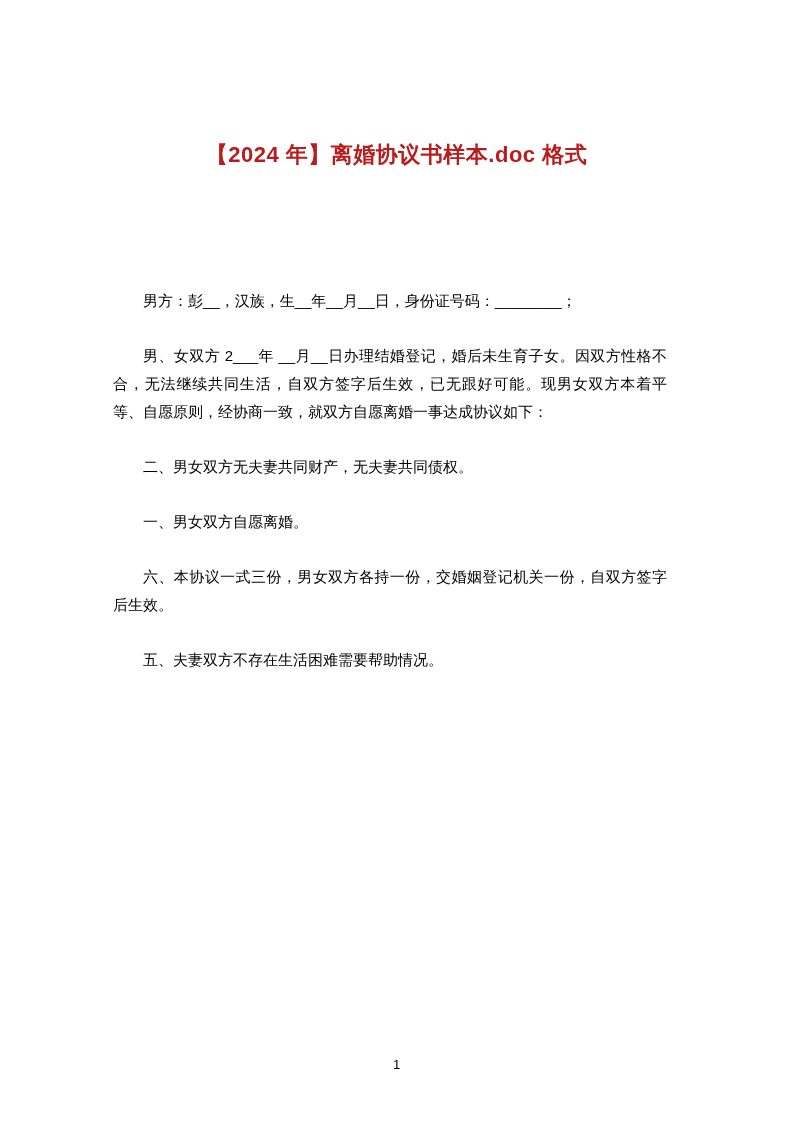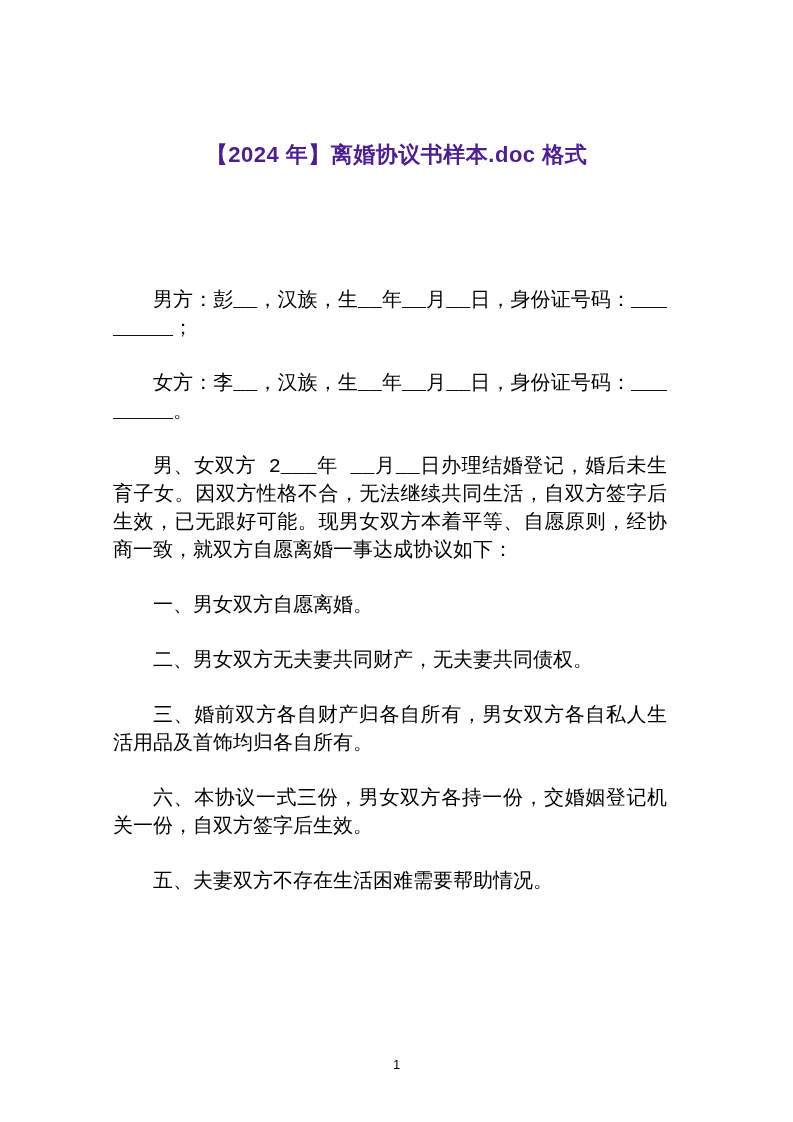--- a/index.html
+++ b/index.html
@@ -22,52 +22,49 @@
     line-height: 32px;
     font-weight: bold;
     color: #1e3aa8; 
     letter-spacing: 0.5px;
   }
   .doc-body {
     margin-top: 116px;
     padding: 0 113px;
   }
   .doc-body p {
-    font-size: 20px;
+    font-size: 15px;
     line-height: 28px;
     color: #000000;
     text-align: justify;
     text-indent: 2em;
     margin: 0 13px 27px 0;
     word-break: break-all;
-    font-family: Liberation Mono, monospace;
   }
   .page-number {
     position: absolute;
     bottom: 50px;
     left: 0;
     width: 100%;
     text-align: center;
     font-size: 13px;
     color: #000000;
   }
 </style>
 </head>
 <body>
 
 <div class="page">
 
-  <h1 class="doc-title" style="color: #4c1d95;">【2024 年】离婚协议书样本.doc 格式</h1>
+  <h1 class="doc-title" style="color: #b91c1c;">【2024 年】离婚协议书样本.doc 格式</h1>
 
   <div class="doc-body">
     <p>男方：彭__，汉族，生__年__月__日，身份证号码：________；</p>
-    <p>女方：李__，汉族，生__年__月__日，身份证号码：________。</p>
     <p>男、女双方  2___年   __月__日办理结婚登记，婚后未生育子女。因双方性格不合，无法继续共同生活，自双方签字后生效，已无跟好可能。现男女双方本着平等、自愿原则，经协商一致，就双方自愿离婚一事达成协议如下：</p>
+    <p>二、男女双方无夫妻共同财产，无夫妻共同债权。</p>
     <p>一、男女双方自愿离婚。</p>
-    <p>二、男女双方无夫妻共同财产，无夫妻共同债权。</p>
-    <p>三、婚前双方各自财产归各自所有，男女双方各自私人生活用品及首饰均归各自所有。</p>
     <p>六、本协议一式三份，男女双方各持一份，交婚姻登记机关一份，自双方签字后生效。</p>
     <p>五、夫妻双方不存在生活困难需要帮助情况。</p>
   </div>
 
   <div class="page-number">1</div>
 
 </div>
 
 </body></html>

